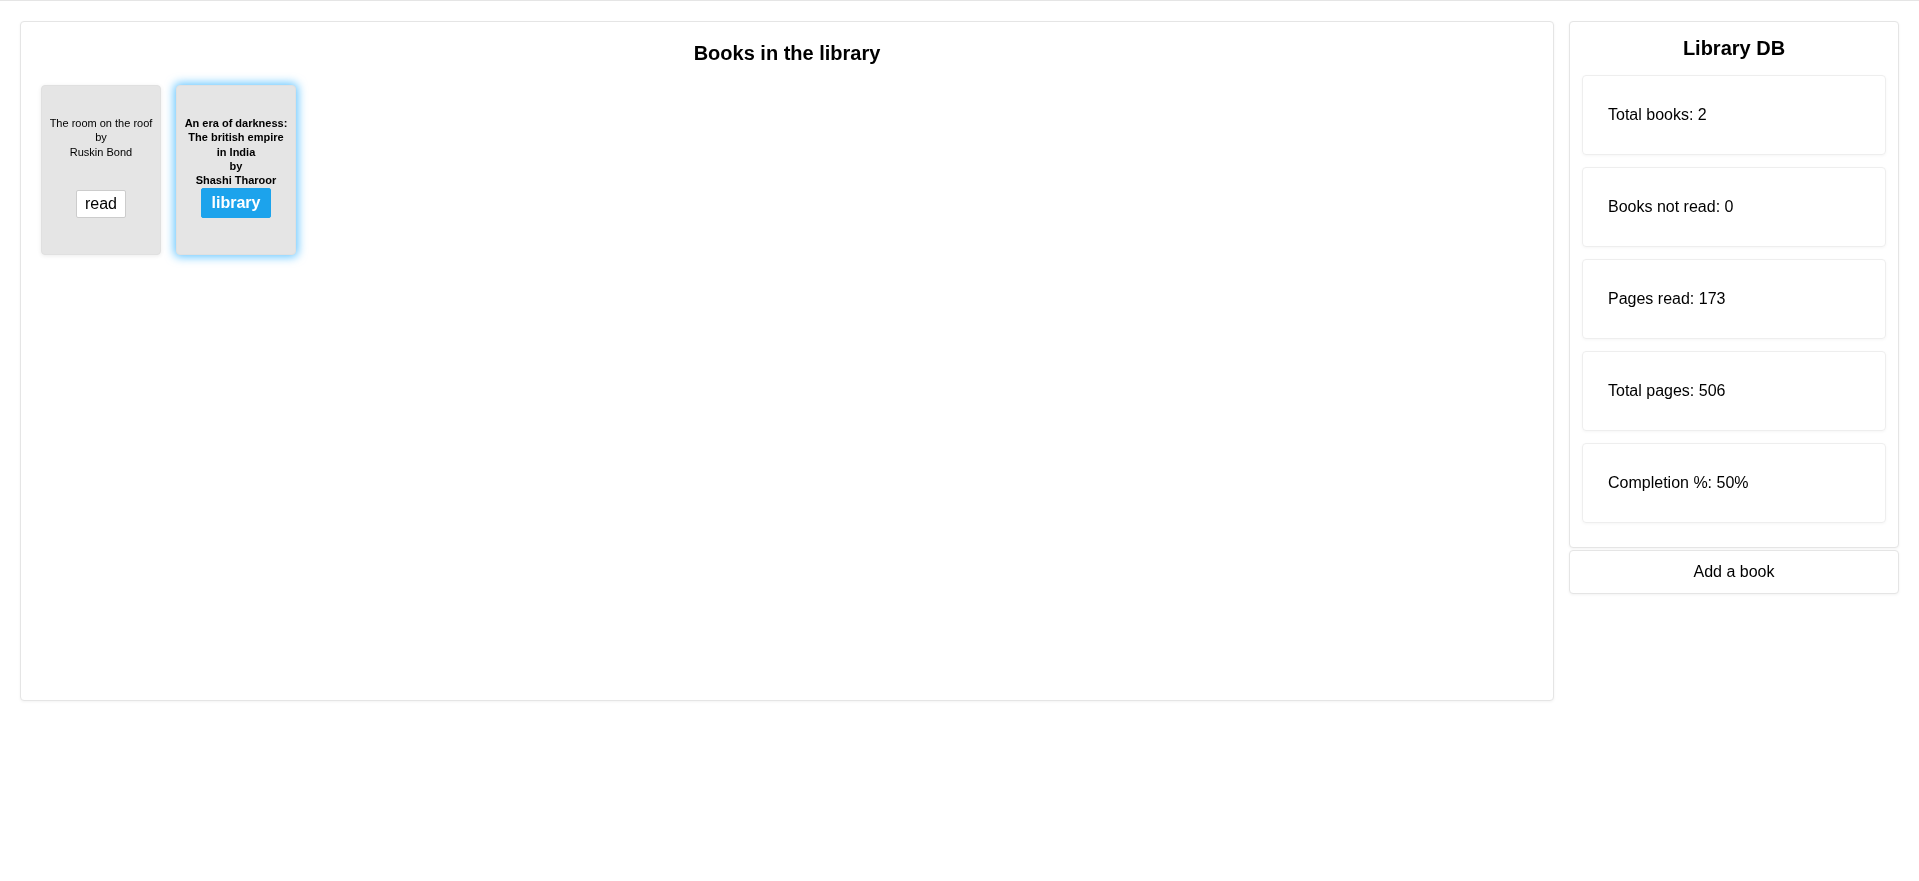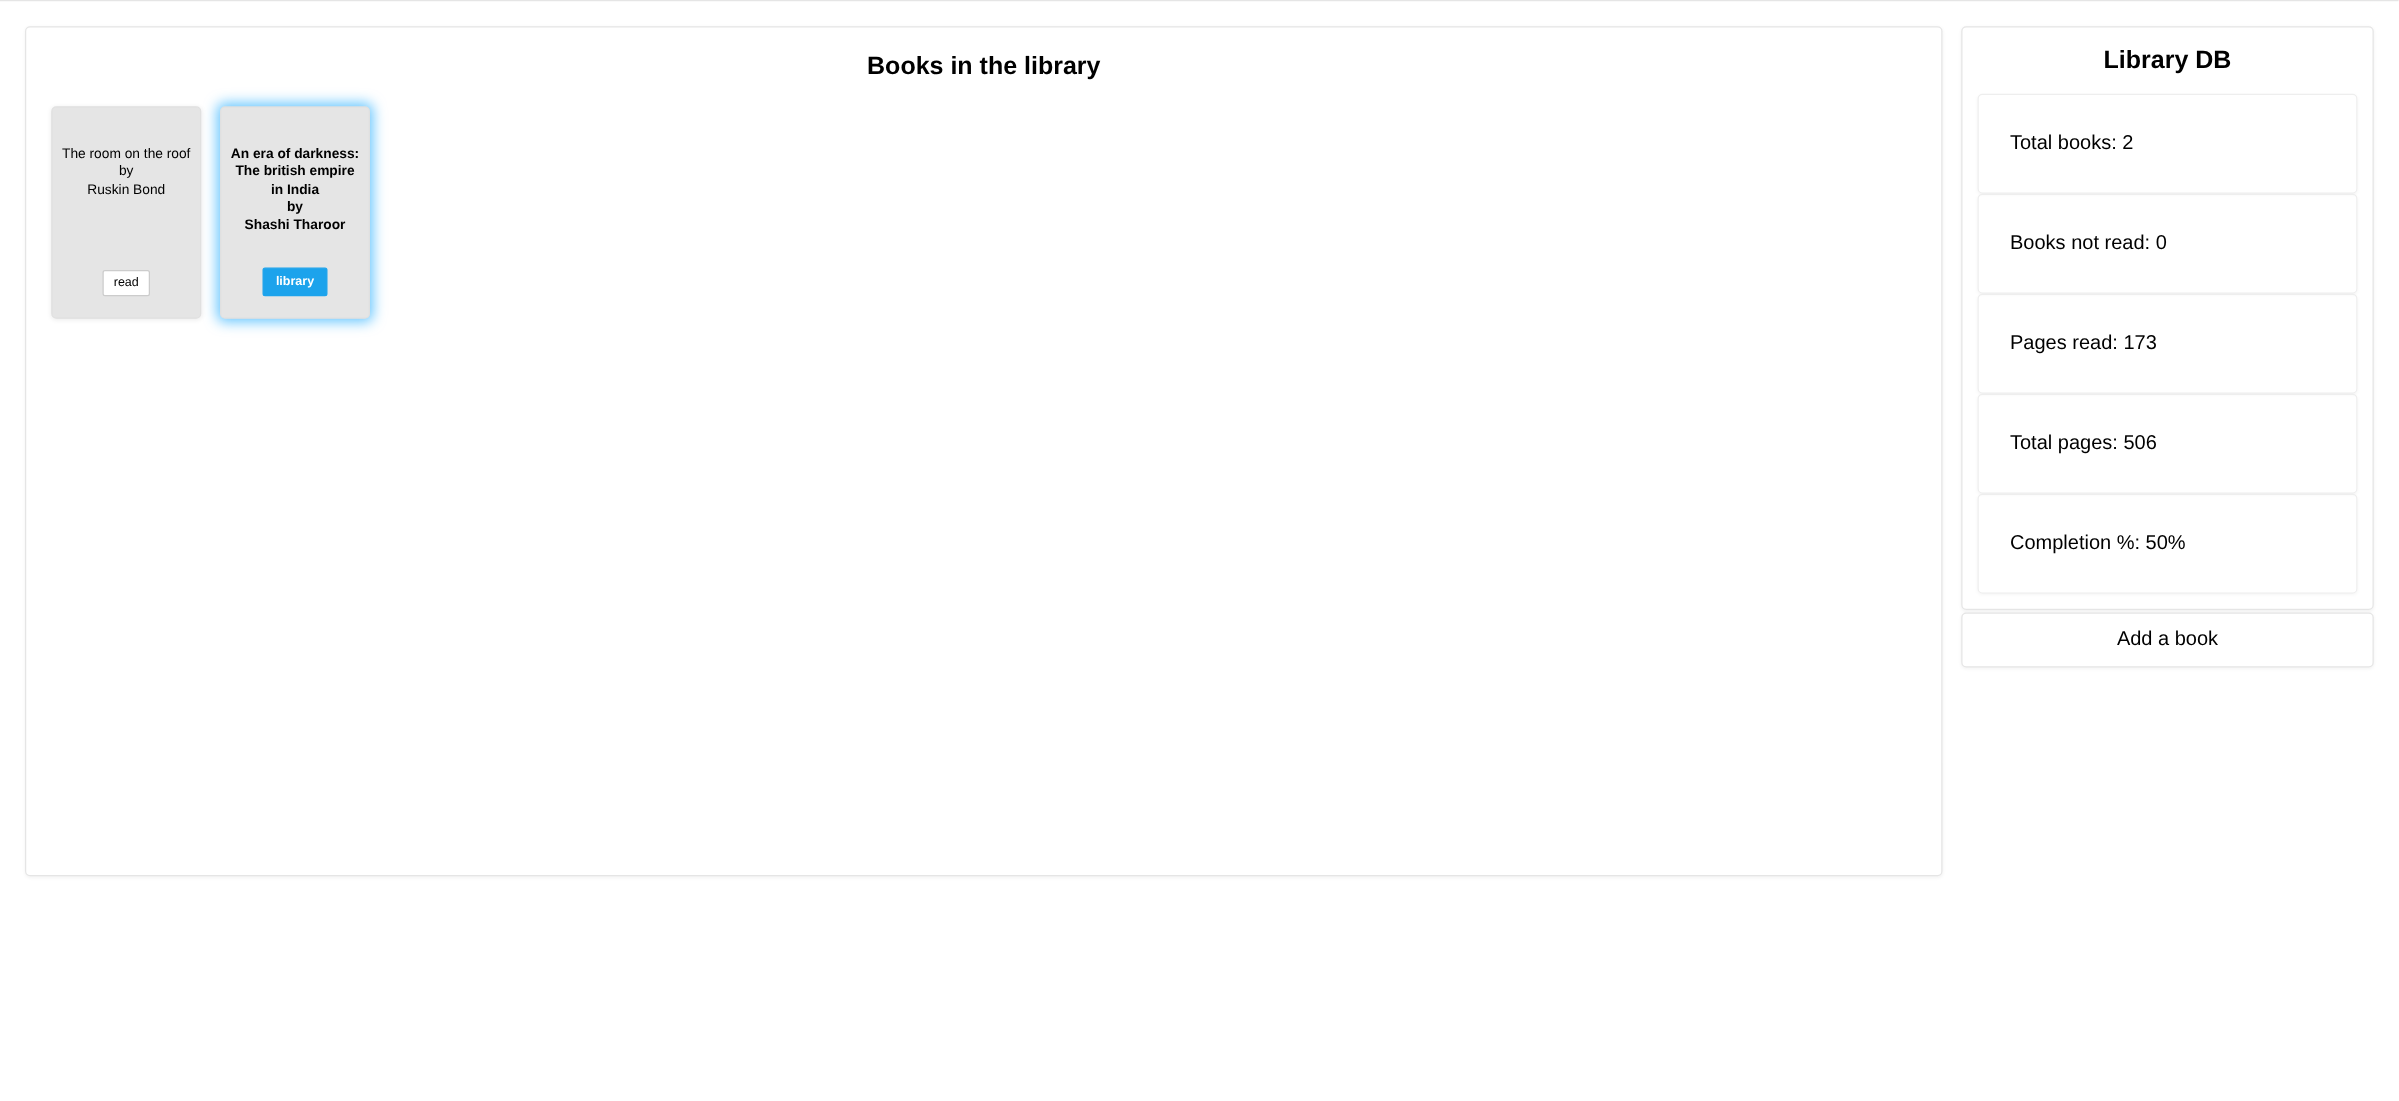--- a/index.html
+++ b/index.html
@@ -64,27 +64,27 @@
     .book-title {
       display: block;
     }
     .book-by {
       display: block;
     }
     .book-author {
       display: block;
     }
     .read-btn {
-      font-size: 10px;
+      font-size: 16px;
       padding: 4px 8px;
       border: 1px solid #ccc;
       background: #fff;
       border-radius: 2px;
       cursor: pointer;
-      margin-bottom: 5px;
+      margin-bottom: 24px;
     }
     .read-btn.unread {
       background: #1ca3ec;
       color: #fff;
       border: 1px solid #1ca3ec;
       font-weight: bold;
       padding: 5px 10px;
     }
     .sidebar {
       width: 330px;
@@ -102,20 +102,21 @@
     .stats-title {
       text-align: center;
       font-size: 20px;
       font-weight: bold;
       margin-bottom: 15px;
     }
     .stat-card {
       border: 1px solid #eee;
       border-radius: 4px;
       padding: 30px 25px;
+      margin-bottom: 12px;
       font-size: 16px;
       box-shadow: 0 1px 3px rgba(0,0,0,0.04);
     }
     .add-button {
       background: #fff;
       border: 1px solid #e5e5e5;
       border-radius: 4px;
       padding: 12px;
       text-align: center;
       font-size: 16px;

